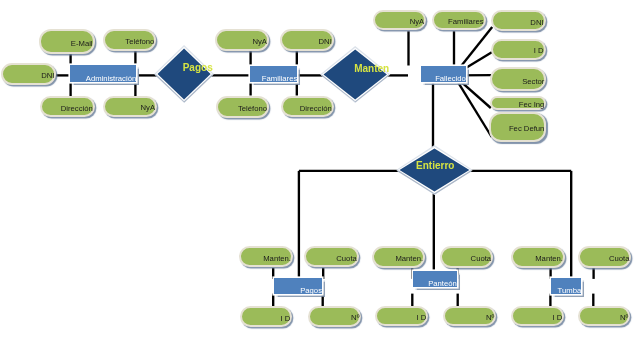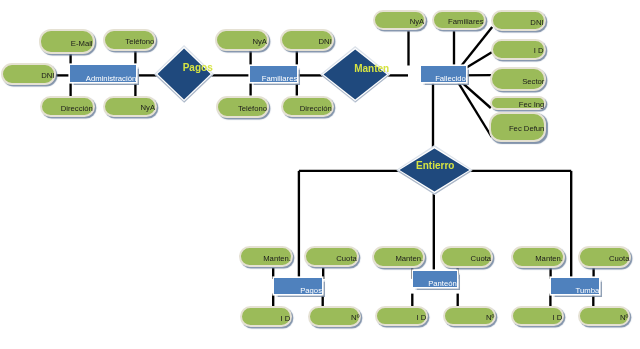--- a/index.html
+++ b/index.html
@@ -201,17 +201,17 @@
       </div>
 <div class="node attr" style="left:578.1px;top:246.0px;width:53.4px;height:21.5px">
         <span class="lbl">Cuota</span>
       </div>
 <div class="node attr" style="left:511.1px;top:306.1px;width:53.3px;height:20.4px">
         <span class="lbl">I D</span>
       </div>
 <div class="node attr" style="left:578.1px;top:306.1px;width:52.3px;height:20.4px">
         <span class="lbl">Nº</span>
       </div>
-<div class="node ent" style="left:551.2px;top:278.3px;width:48px;height:15.8px">
+<div class="node ent" style="left:551.2px;top:278.3px;width:30px;height:15.8px">
         <span class="lbl">Tumba</span>
       </div>
 </div>
 </div>
 
 </body></html>

